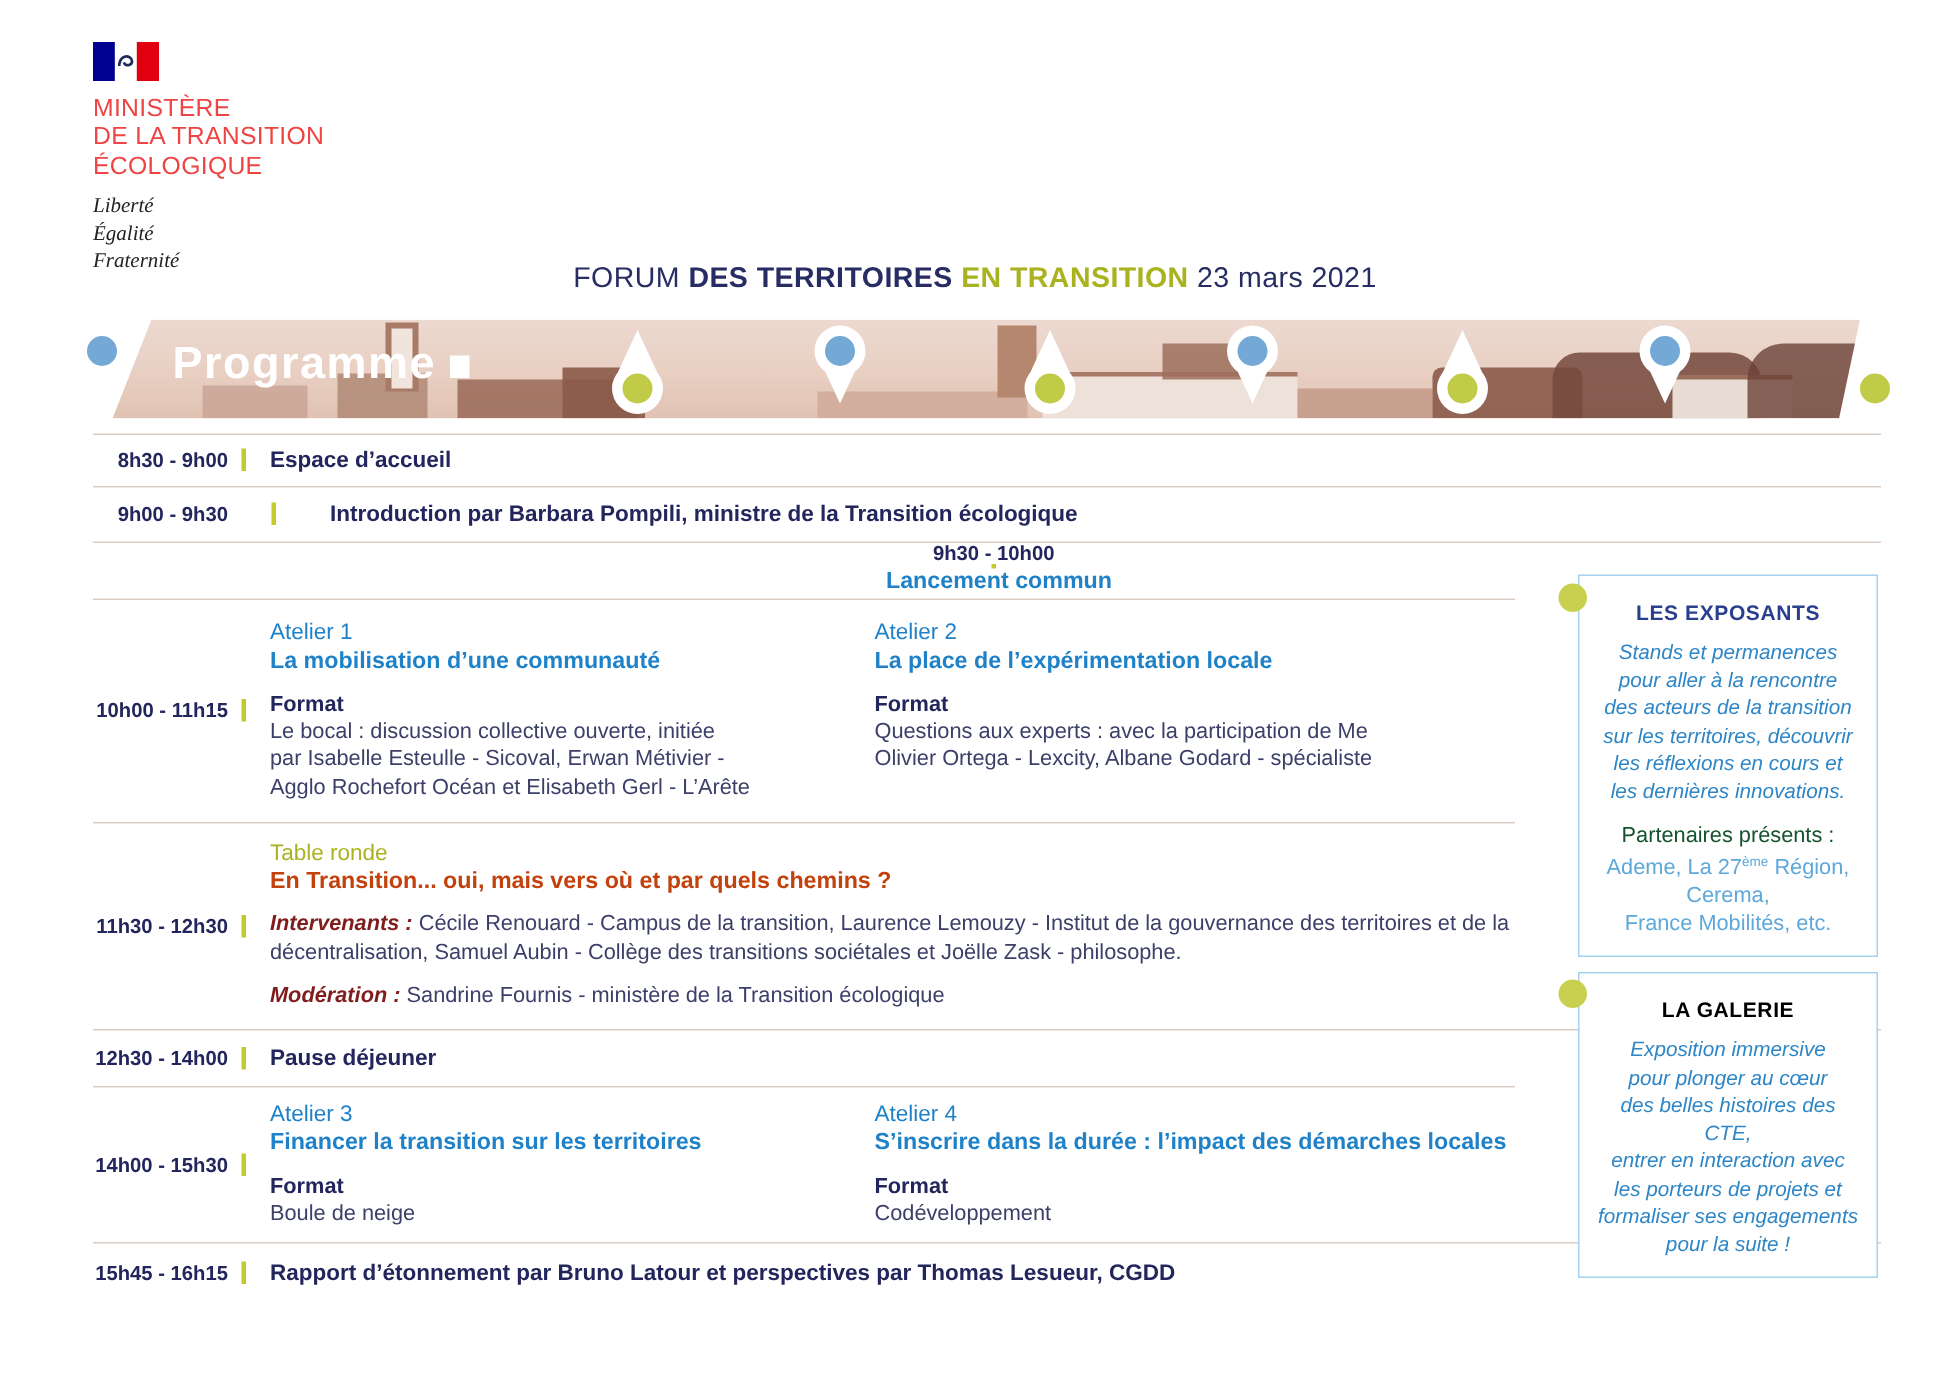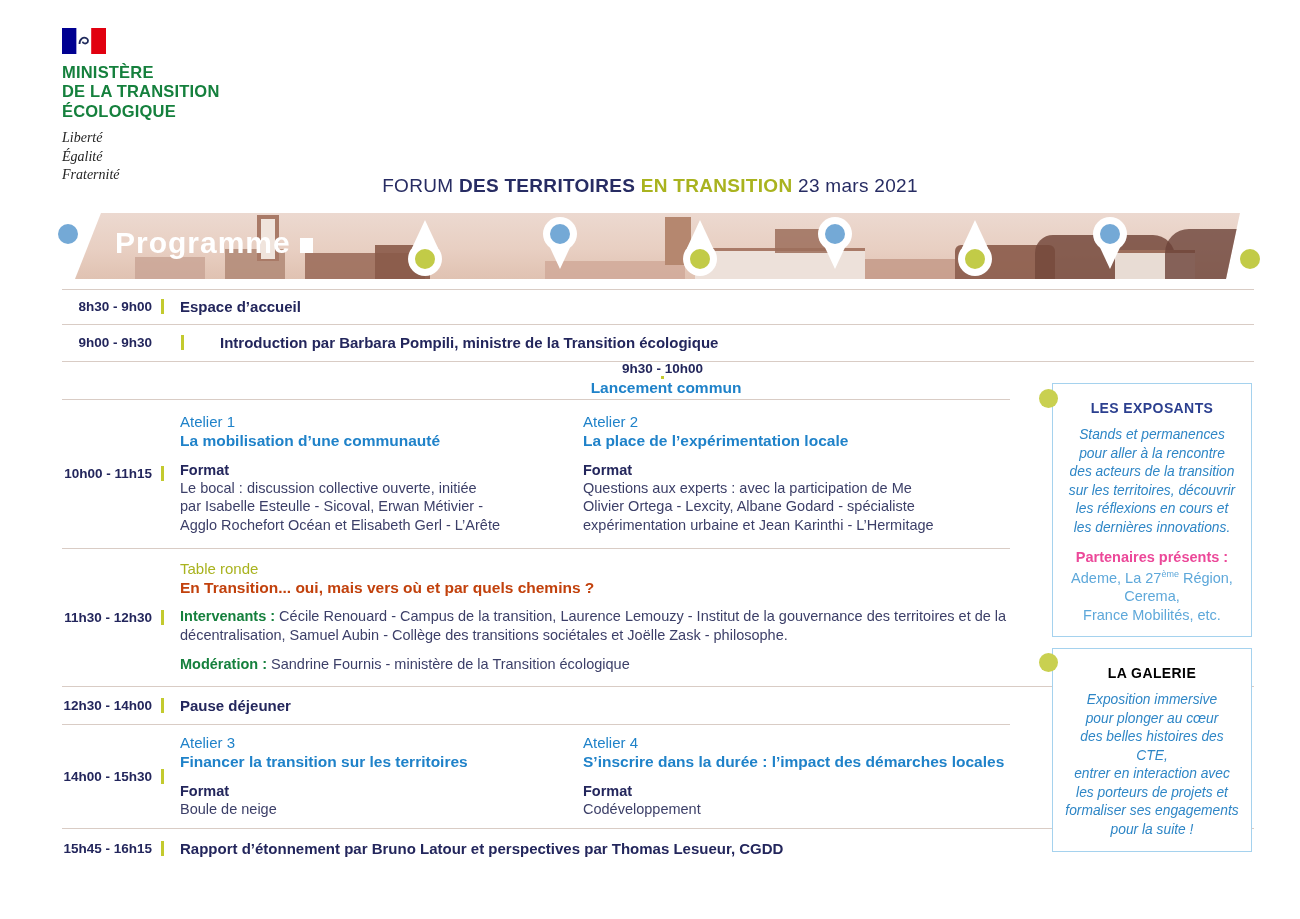--- a/index.html
+++ b/index.html
@@ -2,22 +2,22 @@
 <html><head>
 <meta charset="utf-8">
 <style>
   html,body{margin:0;padding:0;background:#fff;}
   .page{position:relative;width:1300px;height:919px;background:#fff;overflow:hidden;
         font-family:"Liberation Sans",sans-serif;}
 
   
   .logo{position:absolute;left:62px;top:28px;}
   .flag{display:block;}
-  .ministry{margin-top:9px;font-weight:bold;font-size:16.5px;line-height:1.18;
-            color:#15803d;letter-spacing:.2px;}
+  .ministry{margin-top:9px;font-weight:normal;font-size:16.5px;line-height:1.18;
+            color:#ef4444;letter-spacing:.2px;}
   .motto{margin-top:8px;font-family:"Liberation Serif",serif;font-style:italic;
          font-size:14px;line-height:1.3;color:#222;}
 
   
   .title-line{position:absolute;top:175px;left:0;width:100%;text-align:center;
               font-size:19px;color:#272c63;letter-spacing:.3px;}
   .title-line .b{font-weight:bold;}
   .title-line .g{font-weight:bold;color:#a9b31f;}
 
   
@@ -55,30 +55,30 @@
   .atelier{width:403px;}
   .atelier.right{width:430px;}
   .kicker{font-size:15px;color:#1f82c9;line-height:18px;}
   .atitle{font-size:15.5px;font-weight:bold;color:#1f82c9;line-height:19px;}
   .fmt{margin-top:11px;font-size:14.5px;font-weight:bold;color:#23265c;line-height:18px;}
   .fline{font-size:14.5px;color:#3c3f68;line-height:18.5px;}
 
   .kicker.green{color:#a9b31f;}
   .atitle.green{color:#c2410c;}
   .ronde-par{margin-top:10px;font-size:14.5px;color:#3c3f68;line-height:19px;max-width:850px;}
-  .ronde-par .lbl{font-weight:bold;color:#15803d;}
+  .ronde-par .lbl{font-weight:bold;color:#7f1d1d;font-style:italic;}
 
   
   .side-box{position:absolute;left:1052px;width:176px;border:1.5px solid #a5d2ee;
             background:#fff;padding:12px 11px;text-align:center;}
   .side-title{font-weight:bold;font-size:14px;letter-spacing:.4px;margin:4px 0 10px 0;}
   .side-title.navy{color:#2b3f8f;}
   .side-title.blue{color:#000000;}
   .side-desc{font-style:italic;font-size:13.8px;line-height:18.5px;color:#2e86c6;}
-  .partners-label{margin-top:12px;font-weight:bold;font-size:14.5px;color:#ec4899;}
+  .partners-label{margin-top:12px;font-weight:normal;font-size:14.5px;color:#14532d;}
   .partners{font-size:14.5px;line-height:18.5px;color:#5ea8da;}
   .partners sup{font-size:9px;}
   .green-dot{position:absolute;width:19px;height:19px;border-radius:50%;background:#c9d050;z-index:2;}
 </style>
 </head>
 <body>
 
 <div class="page">
 
   <div class="logo">
@@ -208,21 +208,20 @@
           <div class="fline">Le bocal : discussion collective ouverte, initiée</div>
           <div class="fline">par Isabelle Esteulle - Sicoval, Erwan Métivier -</div>
           <div class="fline">Agglo Rochefort Océan et Elisabeth Gerl - L’Arête</div>
         </div>
         <div class="atelier right">
           <div class="kicker">Atelier 2</div>
           <div class="atitle">La place de l’expérimentation locale</div>
           <div class="fmt">Format</div>
           <div class="fline">Questions aux experts : avec la participation de Me</div>
           <div class="fline">Olivier Ortega - Lexcity, Albane Godard - spécialiste</div>
-          <div class="fline">expérimentation urbaine et Jean Karinthi - L’Hermitage</div>
         </div>
       </div>
     </div>
   </div>
 
   <div class="row" style="top:548px;height:138px;">
     <div class="time">11h30 - 12h30</div>
     <span class="tick"></span>
     <div class="rc">
       <div class="kicker green">Table ronde</div>

